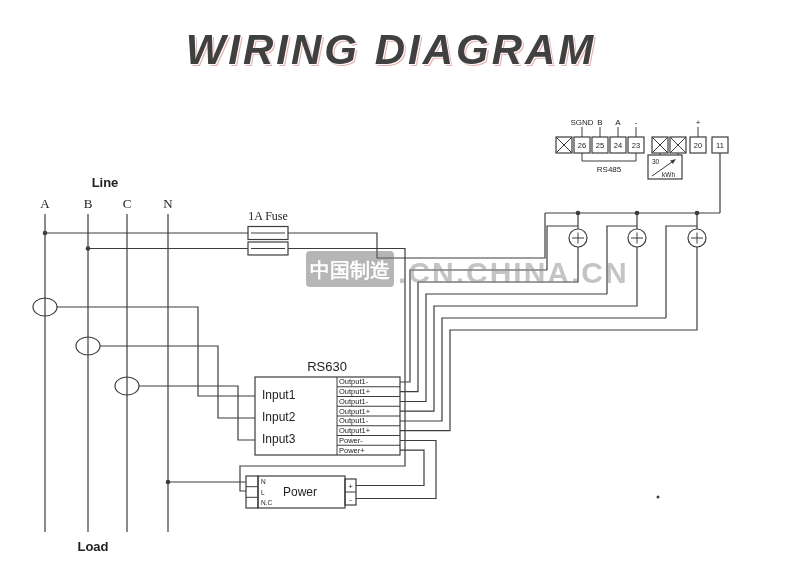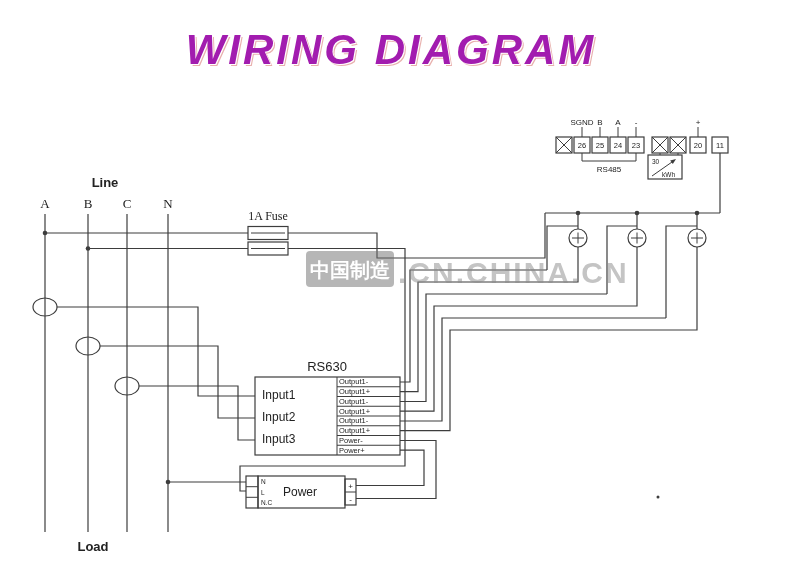--- a/index.html
+++ b/index.html
@@ -4,21 +4,21 @@
 <style>
   html,body{margin:0;padding:0;background:#ffffff;}
   .stage{
     position:relative;width:790px;height:586px;background:#ffffff;
     font-family:"Liberation Sans",sans-serif;overflow:hidden;
   }
   .title{
     position:absolute;top:26px;left:0;right:8px;text-align:center;
     font-family:"Liberation Sans",sans-serif;
     font-size:42px;font-weight:bold;font-style:italic;
-    color:#a21caf;letter-spacing:3px;
+    color:#404040;letter-spacing:3px;
     text-shadow:1px 1px 0 #ffffff,2px 2px 0 rgba(190,30,20,.35);
     white-space:nowrap;
   }
   svg{position:absolute;left:0;top:0;}
   svg text{fill:#222222;}
   .wire{stroke:#3d3d3d;stroke-width:1.2;fill:none;}
   .thin{stroke:#3d3d3d;stroke-width:1;fill:none;}
   .boxline{stroke:#3d3d3d;stroke-width:1.2;fill:#ffffff;}
   .nofill{stroke:#3d3d3d;stroke-width:1.2;fill:none;}
   .dot{fill:#3d3d3d;stroke:none;}

